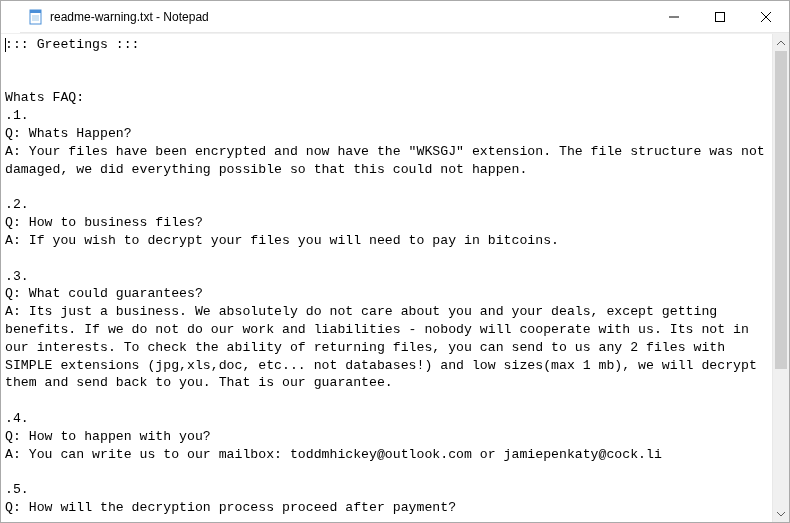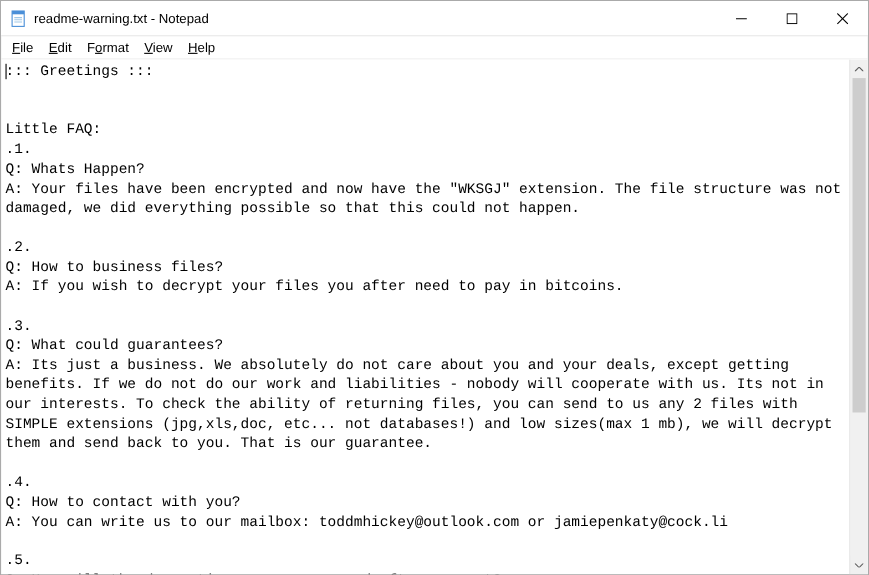--- a/index.html
+++ b/index.html
@@ -1,18 +1,18 @@
 <!DOCTYPE html>
 <html><head>
   <meta charset="utf-8">
   <style>
     * { margin: 0; padding: 0; box-sizing: border-box; }
     body { font-family: "Segoe UI", Arial, sans-serif; background: #fff; }
     .window { width: 790px; height: 523px; border: 1px solid #aaa; background: #fff; display: flex; flex-direction: column; box-shadow: 0 2px 10px rgba(0,0,0,0.2); }
-    .titlebar { height: 32px; background: #fff; display: flex; align-items: center; justify-content: space-between; border-bottom: 1px solid #e8e8e8; }
+    .titlebar { height: 32px; background: #fff; display: flex; align-items: center; justify-content: space-between; border-bottom: 1px solid #e8e8e8; margin-left: 19px; }
     .titlebar-left { display: flex; align-items: center; padding-left: 8px; }
     .title-icon { width: 16px; height: 16px; margin-right: 6px; }
     .title-text { font-size: 12px; color: #000; }
     .titlebar-right { display: flex; height: 100%; }
     .win-btn { width: 46px; height: 100%; display: flex; align-items: center; justify-content: center; background: transparent; border: none; cursor: pointer; }
     .menubar { height: 20px; display: flex; align-items: center; padding: 0 4px; font-size: 12px; gap: 2px; }
     .menu-item { padding: 1px 6px; cursor: pointer; }
     .menu-item .ul { text-decoration: underline; }
     .content-wrap { flex: 1; display: flex; overflow: hidden; border-top: 1px solid #f0f0f0; }
     .content { flex: 1; padding: 2px 4px; font-family: Consolas, "Courier New", monospace; font-size: 13.2px; line-height: 1.35; color: #000; white-space: pre-wrap; overflow: hidden; }
@@ -55,47 +55,40 @@
       </button>
       <button class="win-btn close">
         <svg width="10" height="10" viewBox="0 0 10 10">
             <line x1="0" y1="0" x2="10" y2="10" stroke="#000" stroke-width="1"></line>
             <line x1="10" y1="0" x2="0" y2="10" stroke="#000" stroke-width="1"></line>
           </svg>
       </button>
     </div>
   </div>
 
-  <div class="menubar">
-    <span class="menu-item"><span class="ul">F</span>ile</span>
-    <span class="menu-item"><span class="ul">E</span>dit</span>
-    <span class="menu-item">F<span class="ul">o</span>rmat</span>
-    <span class="menu-item"><span class="ul">V</span>iew</span>
-    <span class="menu-item"><span class="ul">H</span>elp</span>
-  </div>
 
   <div class="content-wrap">
     <div class="content"><span class="cursor-bar"></span><span>::: Greetings :::</span>
 
 
-<span>Little FAQ:</span>
+<span>Whats FAQ:</span>
 <span>.1.</span>
 <span>Q: Whats Happen?</span>
 <span>A: Your files have been encrypted and now have the "WKSGJ" extension. The file structure was not damaged, we did everything possible so that this could not happen.</span>
 
 <span>.2.</span>
 <span>Q: How to business files?</span>
-<span>A: If you wish to decrypt your files you after need to pay in bitcoins.</span>
+<span>A: If you wish to decrypt your files you will need to pay in bitcoins.</span>
 
 <span>.3.</span>
 <span>Q: What could guarantees?</span>
 <span>A: Its just a business. We absolutely do not care about you and your deals, except getting benefits. If we do not do our work and liabilities - nobody will cooperate with us. Its not in our interests. To check the ability of returning files, you can send to us any 2 files with SIMPLE extensions (jpg,xls,doc, etc... not databases!) and low sizes(max 1 mb), we will decrypt them and send back to you. That is our guarantee.</span>
 
 <span>.4.</span>
-<span>Q: How to contact with you?</span>
+<span>Q: How to happen with you?</span>
 <span>A: You can write us to our mailbox: toddmhickey@outlook.com or jamiepenkaty@cock.li</span>
 
 <span>.5.</span>
 <span>Q: How will the decryption process proceed after payment?</span>
 </div>
     <div class="scrollbar">
       <div class="scroll-arrow">
         <svg width="8" height="4" viewBox="0 0 8 4">
             <polyline points="0,4 4,0 8,4" fill="none" stroke="#606060" stroke-width="1"></polyline>
           </svg>

